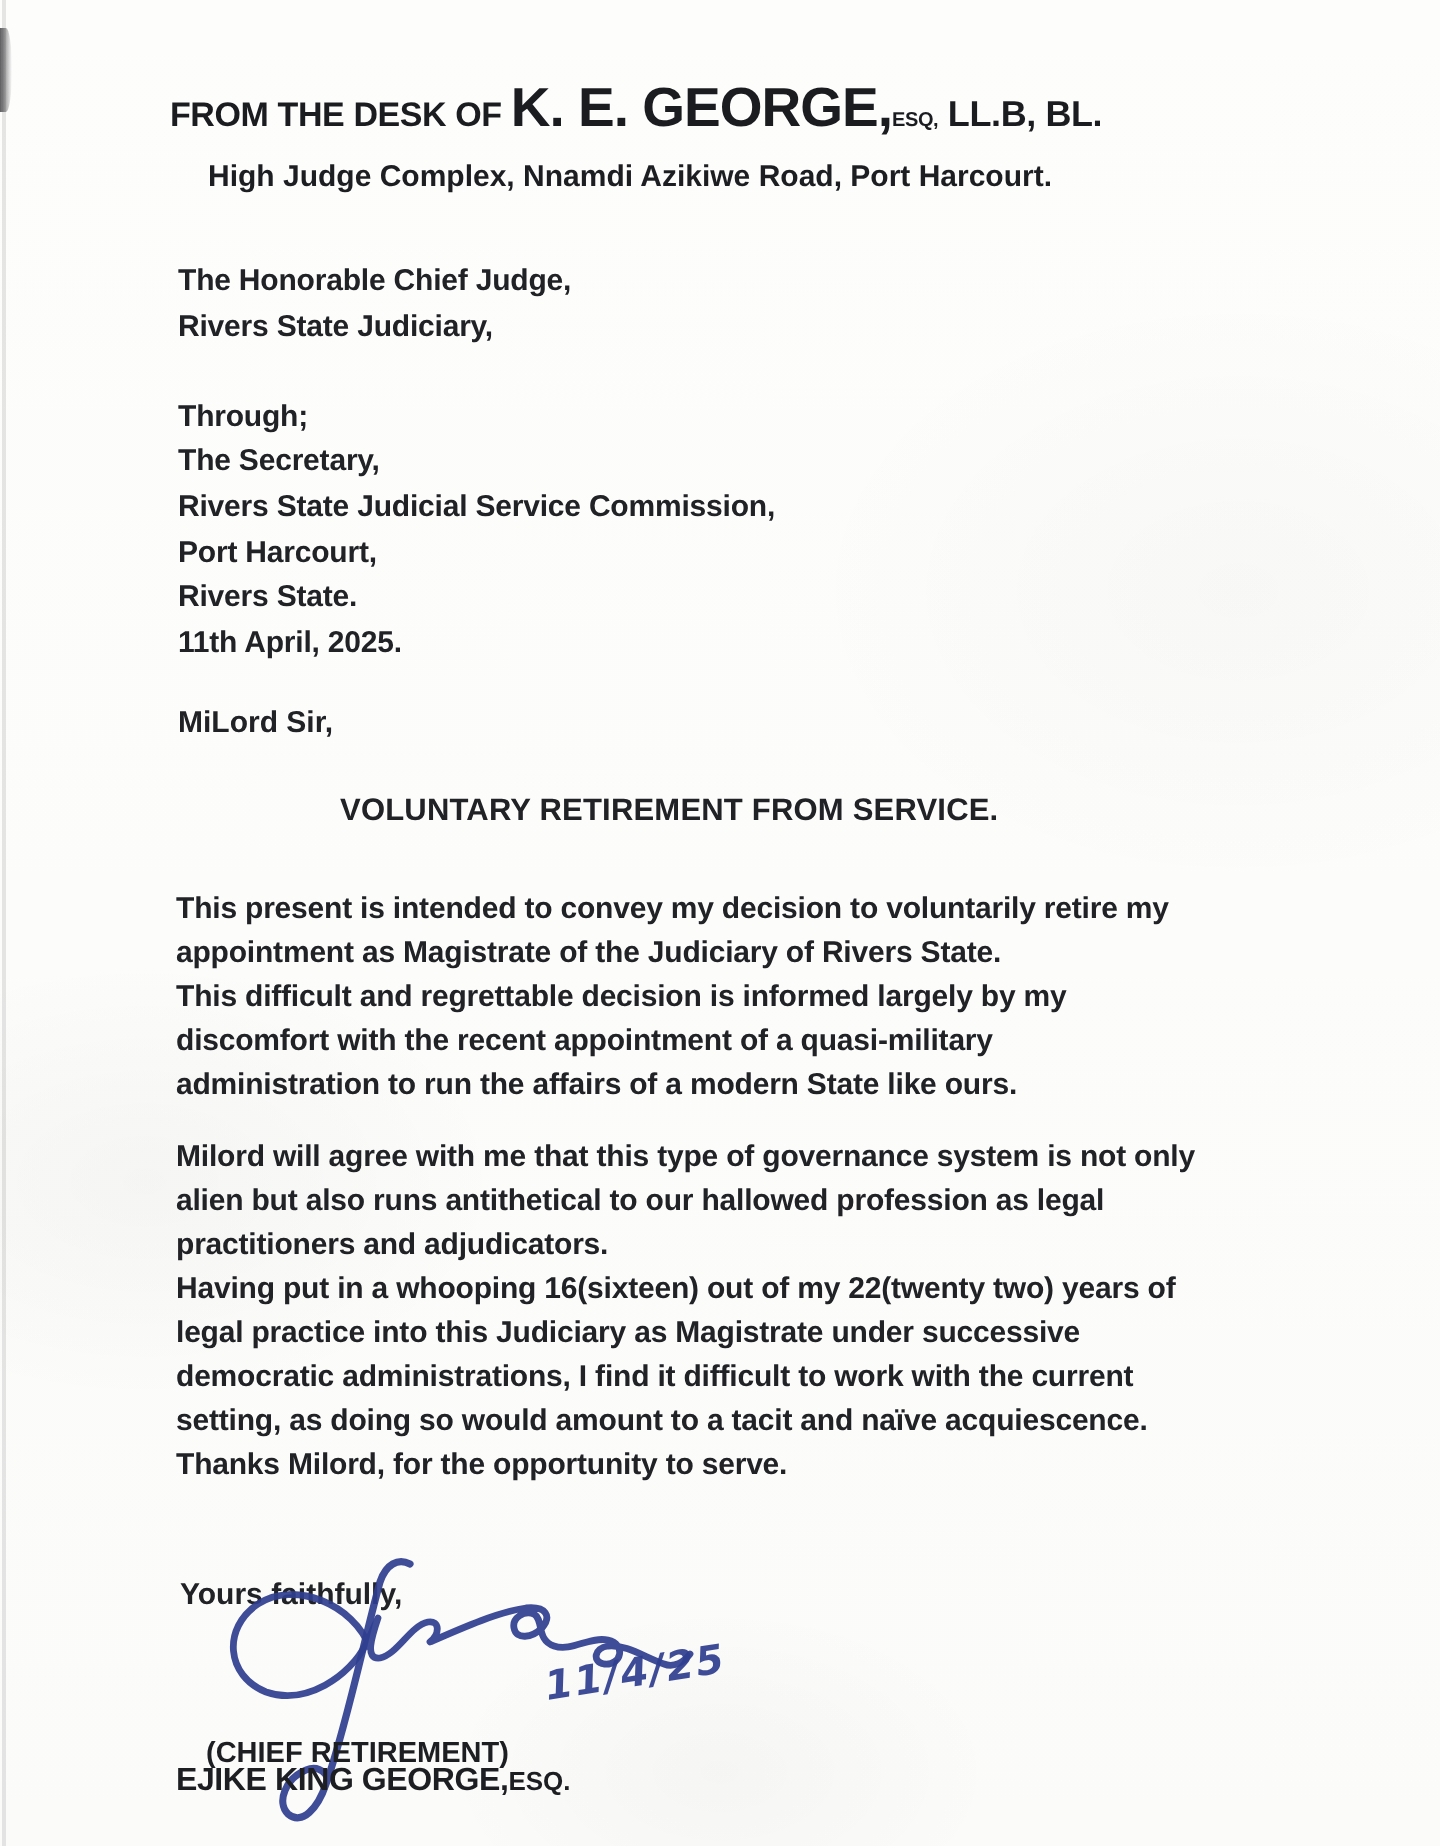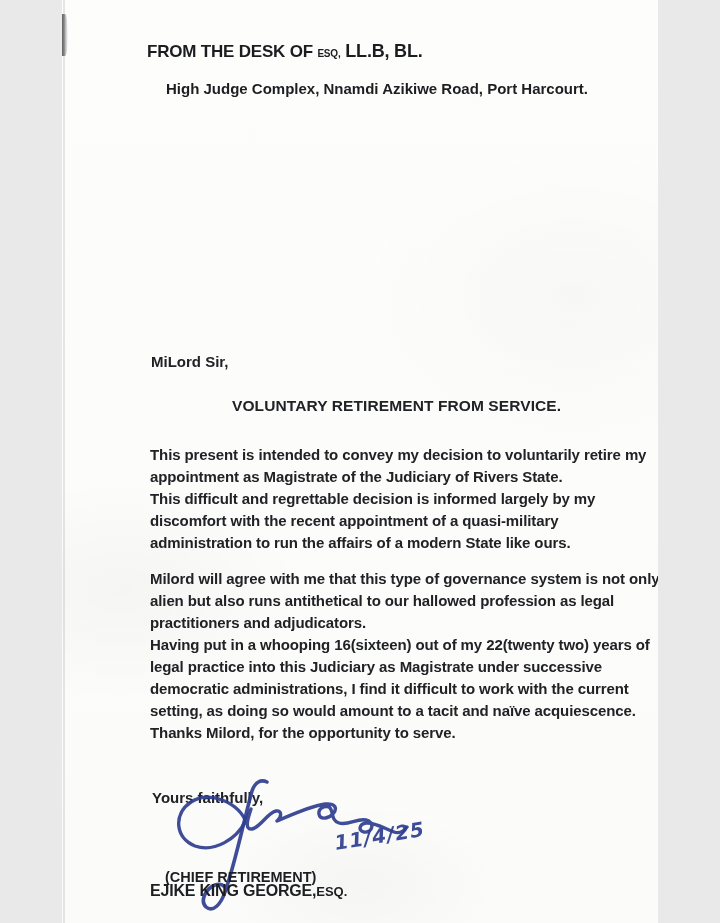--- a/index.html
+++ b/index.html
@@ -1,21 +1,21 @@
 <!DOCTYPE html>
 <html style="--ink_text: #212226; --signature_ink: #2f3e8f; --paper: #fcfcfb;"><head>
 <meta charset="utf-8">
 <style>
   * { margin: 0; padding: 0; box-sizing: border-box; }
   html, body { background: #e9e9e9; }
   body { font-family: "Liberation Sans", sans-serif; }
 
   .page {
     position: relative;
-    width: 596px;
+    width: 720px;
     height: 923px;
     margin: 0 auto;
     background:
       radial-gradient(260px 160px at 10% 64%, rgba(0,0,0,0.028), transparent 70%),
       radial-gradient(320px 220px at 86% 32%, rgba(0,0,0,0.02), transparent 70%),
       radial-gradient(200px 120px at 50% 96%, rgba(0,0,0,0.022), transparent 70%),
       linear-gradient(#fdfdfc, #fbfbfa);
     overflow: hidden;
     color: var(--ink_text, #212226);
   }
@@ -115,25 +115,35 @@
 </head>
 <body>
 
 <div class="page">
 
   <div class="edge-line"></div>
   <div class="corner-smudge"></div>
 
   <div class="abs lh-line1">
     <span class="lh-prefix">FROM THE DESK OF </span>
+    <span class="lh-name">K. E. GEORGE,</span>
     <span class="lh-esq">ESQ,</span>
     <span class="lh-post"> LL.B, BL.</span>
   </div>
   <div class="abs lh-line2">High Judge Complex, Nnamdi Azikiwe Road, Port Harcourt.</div>
 
+  <div class="abs recipient">The Honorable Chief Judge,
+Rivers State Judiciary,
+
+Through;
+The Secretary,
+Rivers State Judicial Service Commission,
+Port Harcourt,
+Rivers State.
+11th April, 2025.</div>
 
   <div class="abs salutation">MiLord Sir,</div>
 
   <div class="abs para p1">This present is intended to convey my decision to voluntarily retire my
 appointment as Magistrate of the Judiciary of Rivers State.
 This difficult and regrettable decision is informed largely by my
 discomfort with the recent appointment of a quasi-military
 administration to run the affairs of a modern State like ours.</div>
 
   <div class="abs subject">VOLUNTARY RETIREMENT FROM SERVICE.</div>

